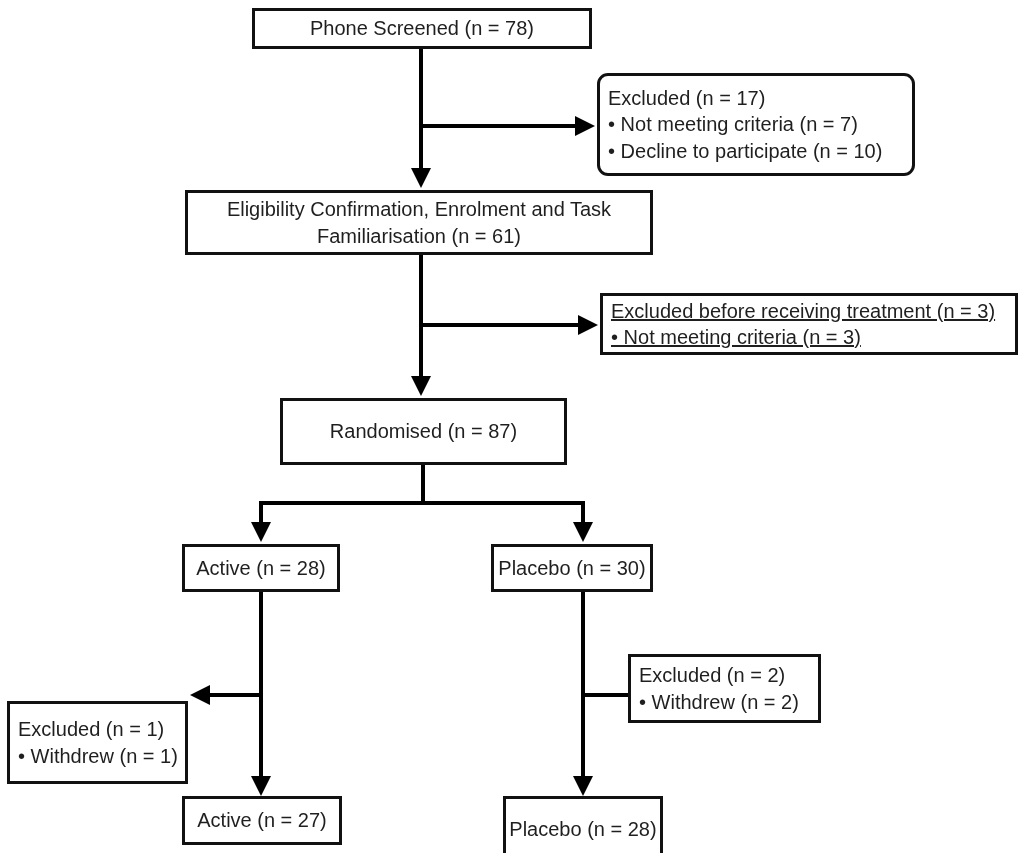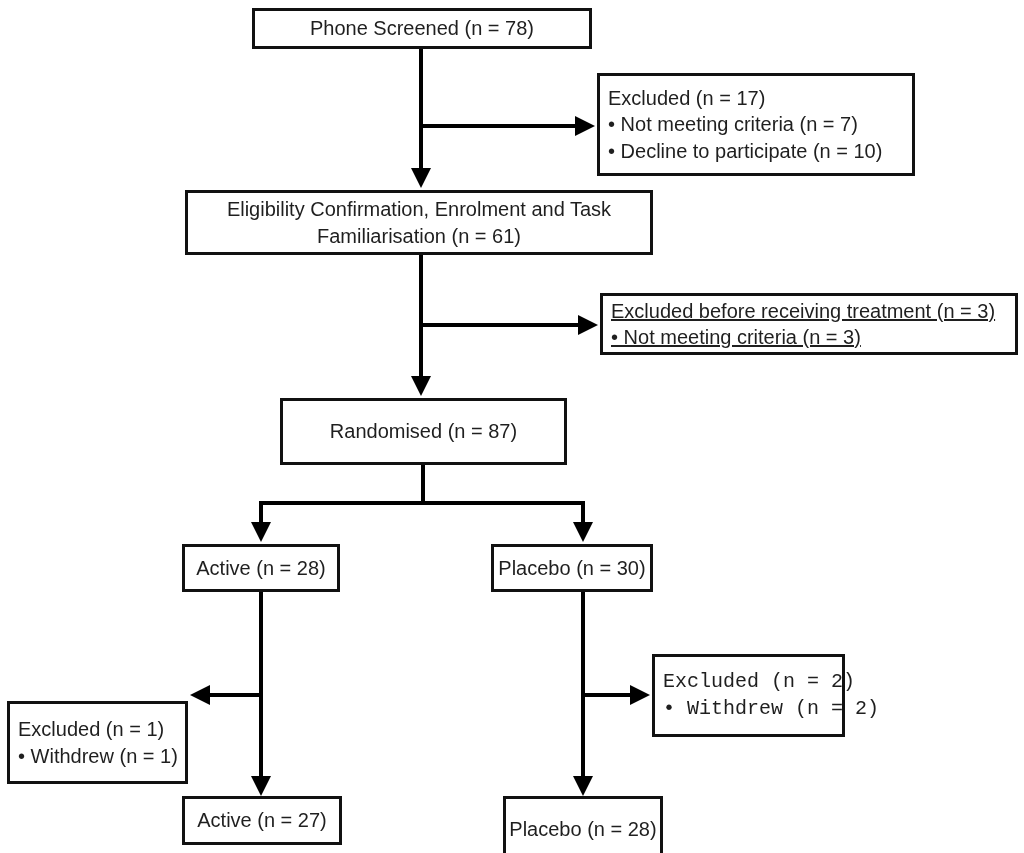--- a/index.html
+++ b/index.html
@@ -73,21 +73,21 @@
       <line x1="583" y1="592" x2="583" y2="792" marker-end="url(#arrow)"></line>
 
       <line x1="581" y1="695" x2="646" y2="695" marker-end="url(#arrow)"></line>
     </g>
   </svg>
 
   <div class="box center" style="left:252px; top:8px; width:340px; height:41px;">
     <span>Phone Screened (n = 78)</span>
   </div>
 
-  <div class="box list" style="left:597px; top:73px; width:318px; height:103px;">
+  <div class="box list" style="left:597px; top:73px; width:318px; height:103px;border-radius:11px;">
     <div>Excluded (n = 17)</div>
     <div>• Not meeting criteria (n = 7)</div>
     <div>• Decline to participate (n = 10)</div>
   </div>
 
   <div class="box center" style="left:185px; top:190px; width:468px; height:65px;">
     <span class="wrap-440">Eligibility Confirmation, Enrolment and Task Familiarisation (n = 61)</span>
   </div>
 
   <div class="box list" style="left:600px; top:293px; width:418px; height:62px;text-decoration:underline;">
@@ -105,21 +105,21 @@
 
   <div class="box center" style="left:491px; top:544px; width:162px; height:48px;">
     <span>Placebo (n = 30)</span>
   </div>
 
   <div class="box list" style="left:7px; top:653px; width:181px; height:83px;margin-top:48px;">
     <div>Excluded (n = 1)</div>
     <div>• Withdrew (n = 1)</div>
   </div>
 
-  <div class="box list" style="left:652px; top:654px; width:193px; height:83px;font-family:Liberation Mono, monospace;">
+  <div class="box list" style="left:628px; top:654px; width:193px; height:69px;">
     <div>Excluded (n = 2)</div>
     <div>• Withdrew (n = 2)</div>
   </div>
 
   <div class="box center" style="left:182px; top:796px; width:160px; height:49px;">
     <span>Active (n = 27)</span>
   </div>
 
   <div class="box center" style="left:503px; top:796px; width:160px; height:66px;">
     <span>Placebo (n = 28)</span>

